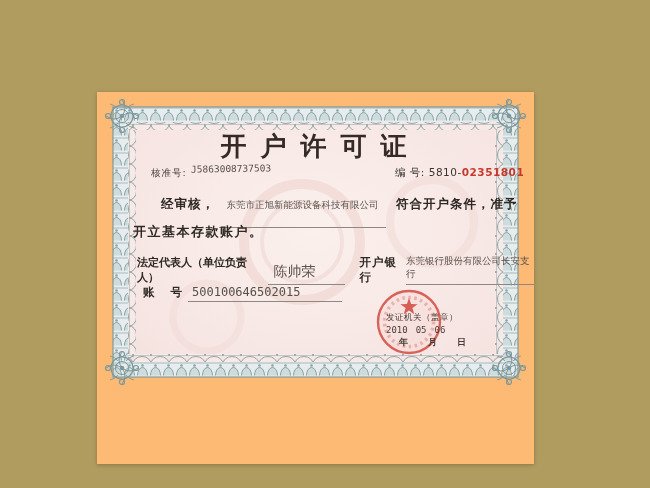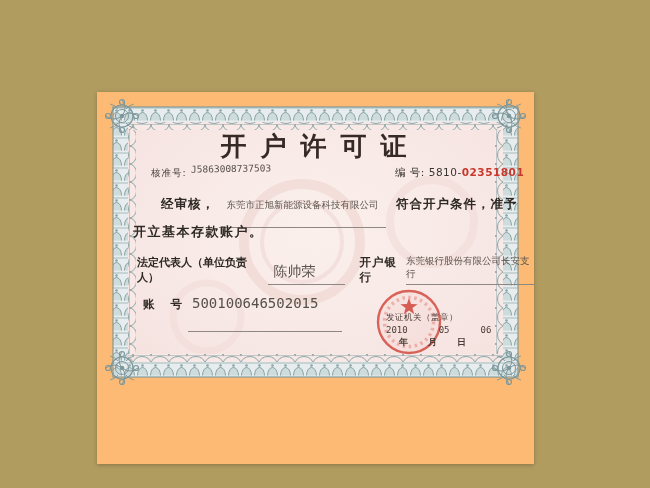--- a/index.html
+++ b/index.html
@@ -40,27 +40,27 @@
   .row3{position:absolute;top:131px;left:36px;font-size:13px;font-weight:600;color:#2e2925;letter-spacing:1.5px;}
 
   .row4{position:absolute;top:163px;left:40px;display:flex;align-items:flex-end;}
   .f-label{font-size:11px;font-weight:600;color:#2e2925;}
   .u-name{display:inline-block;width:82px;font-size:14px;color:#5c544c;border-bottom:1px solid #8f8881;padding:0 2px 3px 6px;margin-left:18px;}
   .bank-label{font-size:11.5px;font-weight:600;color:#2e2925;margin-left:14px;letter-spacing:1px;}
   .u-bank{display:inline-block;width:150px;font-size:9.5px;color:#5c544c;border-bottom:1px solid #8f8881;padding-bottom:3px;margin-left:4px;}
 
   .row5{position:absolute;top:193px;left:46px;display:flex;align-items:baseline;}
   .acct-label{font-size:11.5px;font-weight:600;color:#2e2925;letter-spacing:6px;}
-  .u-acct{display:inline-block;width:150px;font-family:"DejaVu Sans Mono","Liberation Mono",monospace;font-size:14px;color:#55504a;border-bottom:1px solid #8f8881;padding:0 0 20px 4px;margin-top:10px;}
+  .u-acct{display:inline-block;width:150px;font-family:"DejaVu Sans Mono","Liberation Mono",monospace;font-size:12px;color:#55504a;border-bottom:1px solid #8f8881;padding:0 0 2px 4px;}
 
   .stamp{position:absolute;left:255px;top:193px;width:116px;height:80px;}
   .stamp svg{position:absolute;left:0;top:0;}
   .stamp-text{position:absolute;left:10px;top:27px;color:#4b3c36;margin-left:24px;}
   .stamp-line1{font-size:8.5px;letter-spacing:.5px;white-space:nowrap;}
-  .stamp-line2{font-size:9px;margin-top:1px;display:flex;gap:31px;font-family:"DejaVu Sans Mono","Liberation Mono",monospace;}
+  .stamp-line2{font-size:9px;margin-top:1px;display:flex;gap:8px;font-family:"DejaVu Sans Mono","Liberation Mono",monospace;}
   .stamp-line3{font-size:9px;margin-top:1px;display:flex;gap:20px;padding-left:13px;font-weight:600;}
 </style>
 </head>
 <body>
 
 <div class="paper">
 
   <div class="pink"></div>
 
   <svg class="border-svg" viewBox="0 0 437 300" aria-hidden="true">

